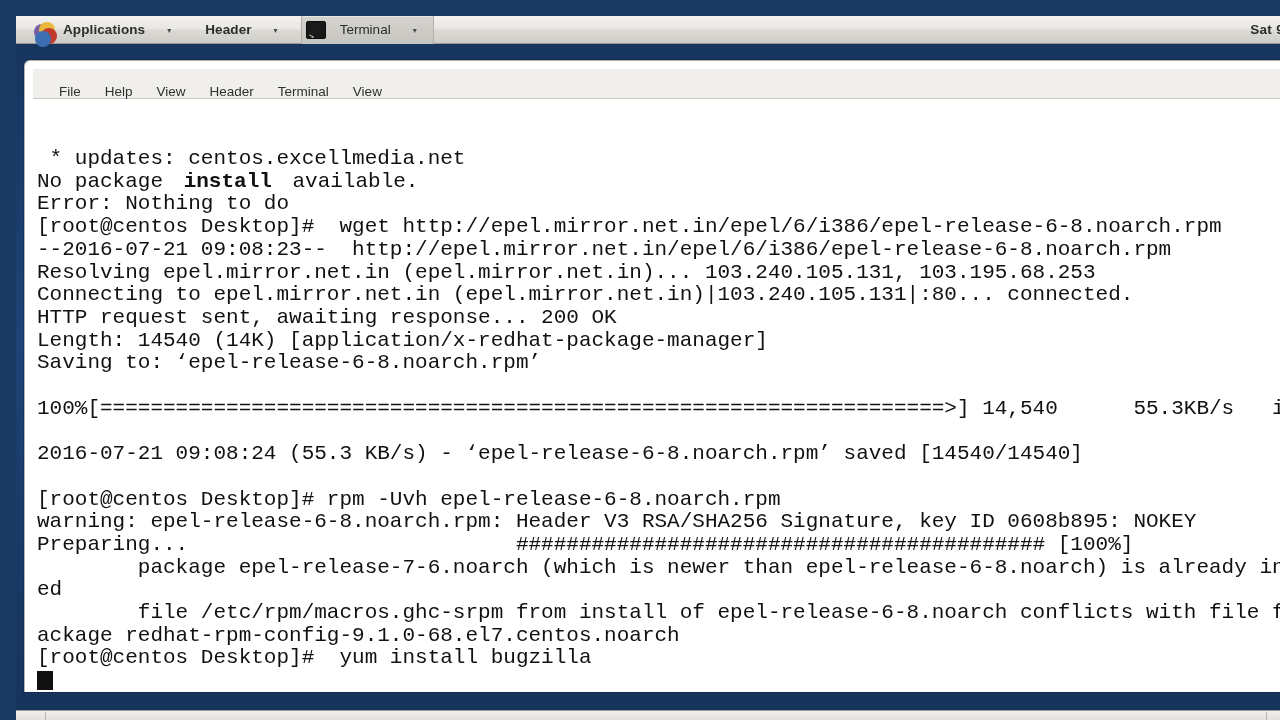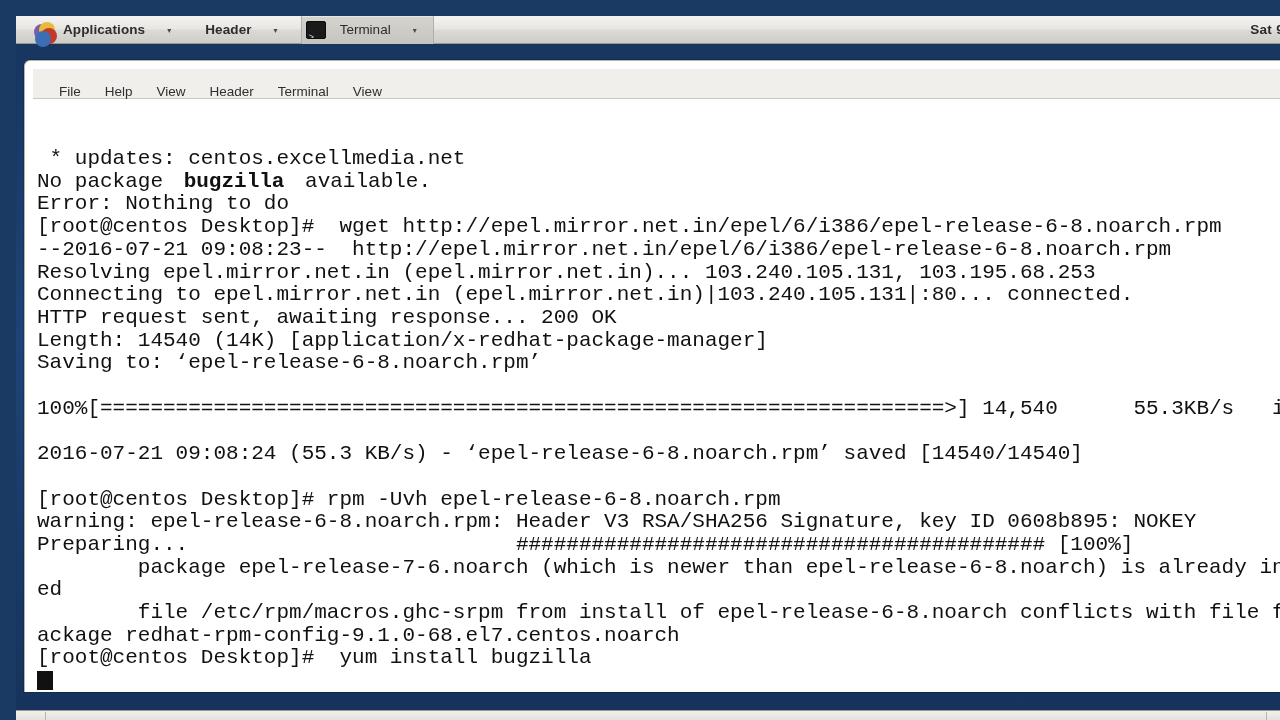--- a/index.html
+++ b/index.html
@@ -171,21 +171,21 @@
       <div class="menu-item">File</div>
       <div class="menu-item">Help</div>
       <div class="menu-item">View</div>
       <div class="menu-item">Header</div>
       <div class="menu-item">Terminal</div>
       <div class="menu-item">View</div>
     </div>
 
     <div id="termbody">
       <div id="termtext"> * updates: centos.excellmedia.net
-No package <b>bugzilla</b> available.
+No package <b>install</b> available.
 Error: Nothing to do
 [root@centos Desktop]#  wget http://epel.mirror.net.in/epel/6/i386/epel-release-6-8.noarch.rpm
 --2016-07-21 09:08:23--  http://epel.mirror.net.in/epel/6/i386/epel-release-6-8.noarch.rpm
 Resolving epel.mirror.net.in (epel.mirror.net.in)... 103.240.105.131, 103.195.68.253
 Connecting to epel.mirror.net.in (epel.mirror.net.in)|103.240.105.131|:80... connected.
 HTTP request sent, awaiting response... 200 OK
 Length: 14540 (14K) [application/x-redhat-package-manager]
 Saving to: ‘epel-release-6-8.noarch.rpm’
 <span class="blank"></span>100%[===================================================================&gt;] 14,540      55.3KB/s   in 0.3s
 <span class="blank"></span>2016-07-21 09:08:24 (55.3 KB/s) - ‘epel-release-6-8.noarch.rpm’ saved [14540/14540]

